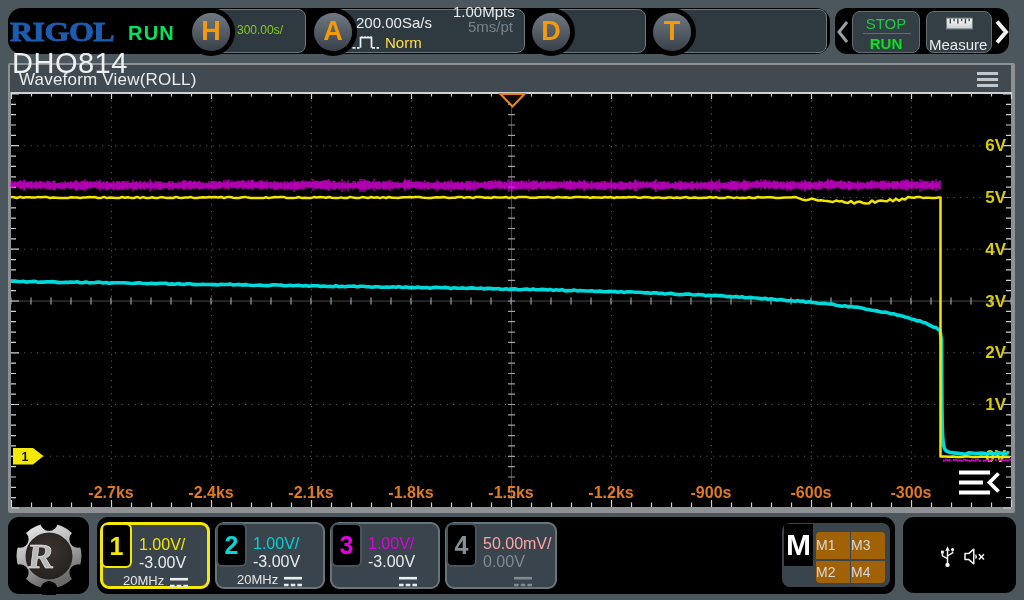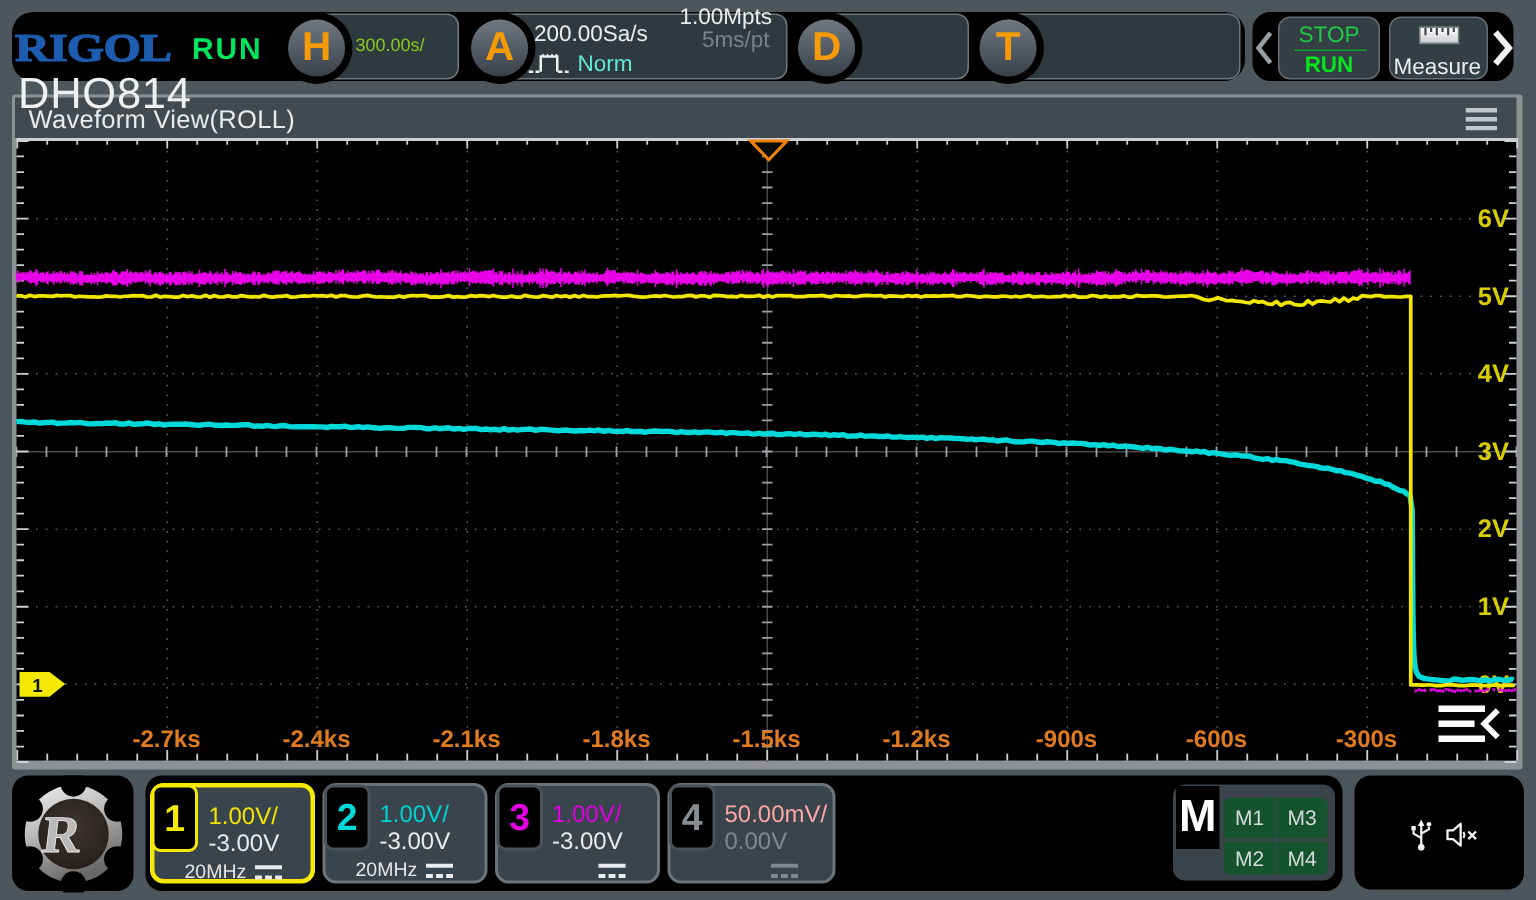--- a/index.html
+++ b/index.html
@@ -4,36 +4,36 @@
 body{width:1024px;height:600px;background:#4c565d;font-family:"Liberation Sans",sans-serif;position:relative;overflow:hidden}
 .abs{position:absolute}
 .circ{position:absolute;width:38px;height:38px;border-radius:50%;background:linear-gradient(#707981,#38414a);box-shadow:0 0 0 5px #000;color:#f49b07;font-weight:bold;font-size:27px;text-align:center;line-height:37px;z-index:3}
 .pill{position:absolute;top:9px;height:44px;background:#2f3940;border:1px solid #6e787f;border-radius:8px;z-index:2}
 .chbox{position:absolute;top:522px;width:110px;height:67px;background:#3a444c;border:2px solid #6a747b;border-radius:9px}
 .chtab{position:absolute;left:-1px;top:-1px;width:31px;height:44px;background:#000;text-align:center;font-size:25px;font-weight:bold;line-height:40px;border-radius:6px;border:2.5px solid #49535a}
 .sc{position:absolute;left:36px;top:11px;font-size:16px}
 .of{position:absolute;left:36px;top:29px;font-size:16px;color:#e9ecee}
 .bw{position:absolute;left:20px;top:48px;font-size:13px;color:#e5e5e5}
 .dcic{position:absolute;left:66px;top:50px}
-.mbtn{position:absolute;width:34px;height:25px;background:#14532d;color:#d4d9dc;font-size:14px;text-align:center;line-height:25px}
+.mbtn{position:absolute;width:34px;height:25px;background:#a16207;color:#d4d9dc;font-size:14px;text-align:left;line-height:25px}
 </style></head><body>
 
 <div class="abs" style="left:8px;top:8px;width:822px;height:46px;background:#000;border-radius:14px"></div>
 <div class="abs" style="left:835px;top:8px;width:174px;height:46px;background:#000;border-radius:12px"></div>
 <div class="abs" style="left:10px;top:17px;width:108px;height:32px;font-family:'Liberation Serif',serif;font-weight:bold;font-size:32px;color:#1d5cae;-webkit-text-stroke:1px #1d5cae;letter-spacing:-0.5px;transform:scaleY(0.82);transform-origin:top">RIGOL</div>
 <div class="abs" style="left:128px;top:22px;font-size:20px;font-weight:bold;color:#00e55e;letter-spacing:1.2px">RUN</div>
 
 <div class="pill" style="left:210px;width:96px"></div>
 <div class="abs" style="left:237px;top:23px;font-size:12px;color:#84cc16;z-index:3">300.00s/</div>
 <div class="circ" style="left:192px;top:13px">H</div>
 
 <div class="pill" style="left:332px;width:193px"></div>
 <div class="abs" style="left:356px;top:14px;font-size:15px;color:#e9eced;z-index:3">200.00Sa/s</div>
 <div class="abs" style="left:453px;top:3px;font-size:15px;color:#e9eced;z-index:3">1.00Mpts</div>
-<div class="abs" style="left:385px;top:34px;font-size:15px;color:#5eead4;z-index:3">Norm</div>
+<div class="abs" style="left:385px;top:34px;font-size:15px;color:#fde047;z-index:3">Norm</div>
 <div class="abs" style="left:468px;top:18px;font-size:15px;color:#79838a;z-index:3">5ms/pt</div>
 <svg width="31" height="20" viewBox="0 0 31 20" style="position:absolute;left:352px;top:33px;z-index:3">
     <g stroke="#eceff0" stroke-width="1.7" fill="none">
       <path d="M0.5,14.8h3M5,14.8h2.6"></path>
       <path d="M8.5,14.8V4.6H19.5V14.8"></path>
       <path d="M20,14.8h3M24.5,14.8h2.6"></path>
       <path d="M10,4.6v-1.6M13,4.6v-1.6M16,4.6v-1.6M19,4.6v-1.6" stroke-width="1"></path>
     </g>
   </svg>
 <div class="circ" style="left:314px;top:13px">A</div>

